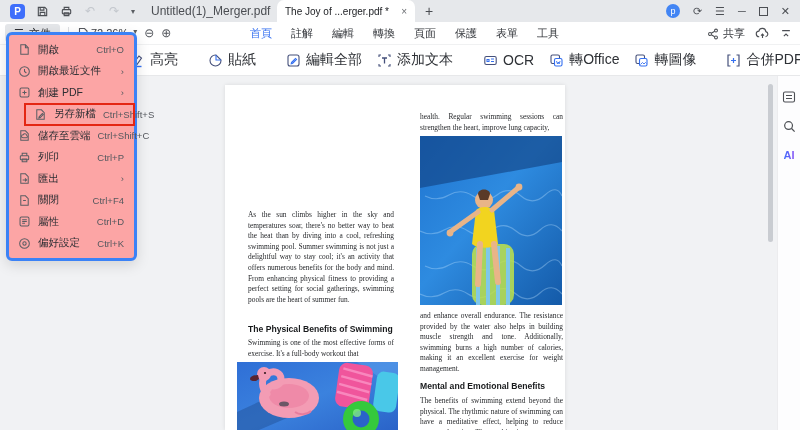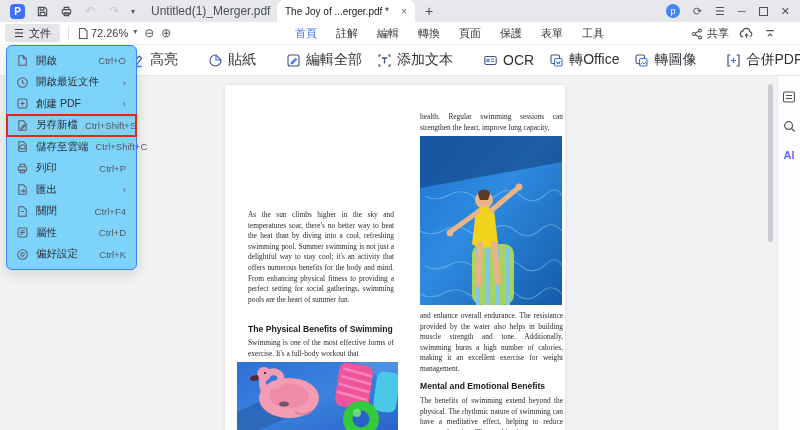--- a/index.html
+++ b/index.html
@@ -24,22 +24,22 @@
   .maxi { width:9px; height:9px; border:1px solid #4c4f54; display:inline-block; }
 
   
   .ribbon { position:absolute; left:0; top:22px; width:800px; height:23px; background:#fff; display:flex; align-items:center; border-bottom:1px solid #f0f1f2; }
   .file-btn { margin-left:5px; height:18px; background:#e4e6e9; border-radius:3px; display:flex; align-items:center; gap:5px; padding:0 9px; font-size:11px; color:#2c2e33; }
   .rb-div { width:1px; height:13px; background:#dcdee2; margin:0 8px; }
   .doc-ic svg { display:block; }
   .zoom-box { display:flex; align-items:flex-start; gap:5px; margin-left:2px; font-size:11px; color:#3a3d42; }
   .zoom-glyph { font-size:12px; color:#55585e; margin-left:7px; }
   .ribbon-tabs { position:absolute; left:250px; top:0; height:23px; display:flex; align-items:center; gap:19px; font-size:11px; color:#33363b; }
-  .rtab.active { color:#3570f0;margin-left:45px; }
-  .ribbon-right { position:absolute; right:24px; top:0; height:23px; display:flex; align-items:center; gap:10px; font-size:11px; color:#33363b; }
+  .rtab.active { color:#3570f0; }
+  .ribbon-right { position:absolute; right:8px; top:0; height:23px; display:flex; align-items:center; gap:10px; font-size:11px; color:#33363b; }
   .ribbon-right svg { display:block; }
 
   
   .toolbar { position:absolute; left:0; top:45px; width:800px; height:31px; background:#fff; border-bottom:1px solid #e7e8ea; display:flex; align-items:center; padding-left:130px; }
   .tbi { display:flex; align-items:center; gap:5px; font-size:14px; color:#2e3136; margin-right:15px; white-space:nowrap; }
   .tbi svg { display:block; }
   .tool-div { width:1px; height:16px; background:#e8e9eb; margin-right:15px; }
 
   
   .main { position:absolute; left:0; top:76px; width:800px; height:354px; background:#f1f2f4; }
@@ -57,26 +57,26 @@
   .h2 { left:195px; top:296px;text-align:right; }
   .p4 { left:195px; top:311px; width:143px; }
 
   
   .vscroll { position:absolute; left:768px; top:8px; width:5px; height:158px; border-radius:3px; background:#c9ccd1; }
   .side { position:absolute; left:777px; top:0; width:23px; height:354px; background:#fdfdfe; border-left:1px solid #ececee; display:flex; flex-direction:column; align-items:center; padding-top:14px; gap:16px; }
   .side svg { display:block; }
   .ai { font-size:11px; font-weight:bold; background:linear-gradient(90deg,#3f6ffb,#8a4df5); -webkit-background-clip:text; background-clip:text; color:transparent; }
 
   
-  .fmenu { position:absolute; left:6px; top:45px; width:131px; background:#7dd3fc; border:1px solid #3b82f6; border-radius:6px; box-shadow:0 4px 14px rgba(0,0,0,.13); padding:4px 0; z-index:50; }
+  .fmenu { position:absolute; left:6px; top:32px; width:131px; background:#fca5a5; border:3px solid #3b82f6; border-radius:6px; box-shadow:0 4px 14px rgba(0,0,0,.13); padding:4px 0; z-index:50; }
   .mi { height:21.5px; display:flex; align-items:center; padding:0 10px 0 9px; gap:7px; position:relative; }
   .mi svg { flex:0 0 auto; display:block; }
   .mi-label { font-size:10.5px; color:#2c2e33; flex:1; white-space:nowrap; }
   .mi-sc { font-size:9.5px; color:#55585e; white-space:nowrap; }
-  .mi.hl { outline:2px solid #e42613; outline-offset:-1px; }
+  .mi.hl { outline:2px solid #e42613; outline-offset:-1px;margin-left:16px; }
 </style>
 </head>
 <body>
 
 <div class="titlebar">
   <div class="tb-left">
     <div class="logo">P</div>
     <span class="tb-ic">
       <svg width="13" height="13" viewBox="0 0 14 14" fill="none" stroke="#4c4f54" stroke-width="1.2">
           <path d="M2.5 2.5h7l2 2v7h-9z"></path>

